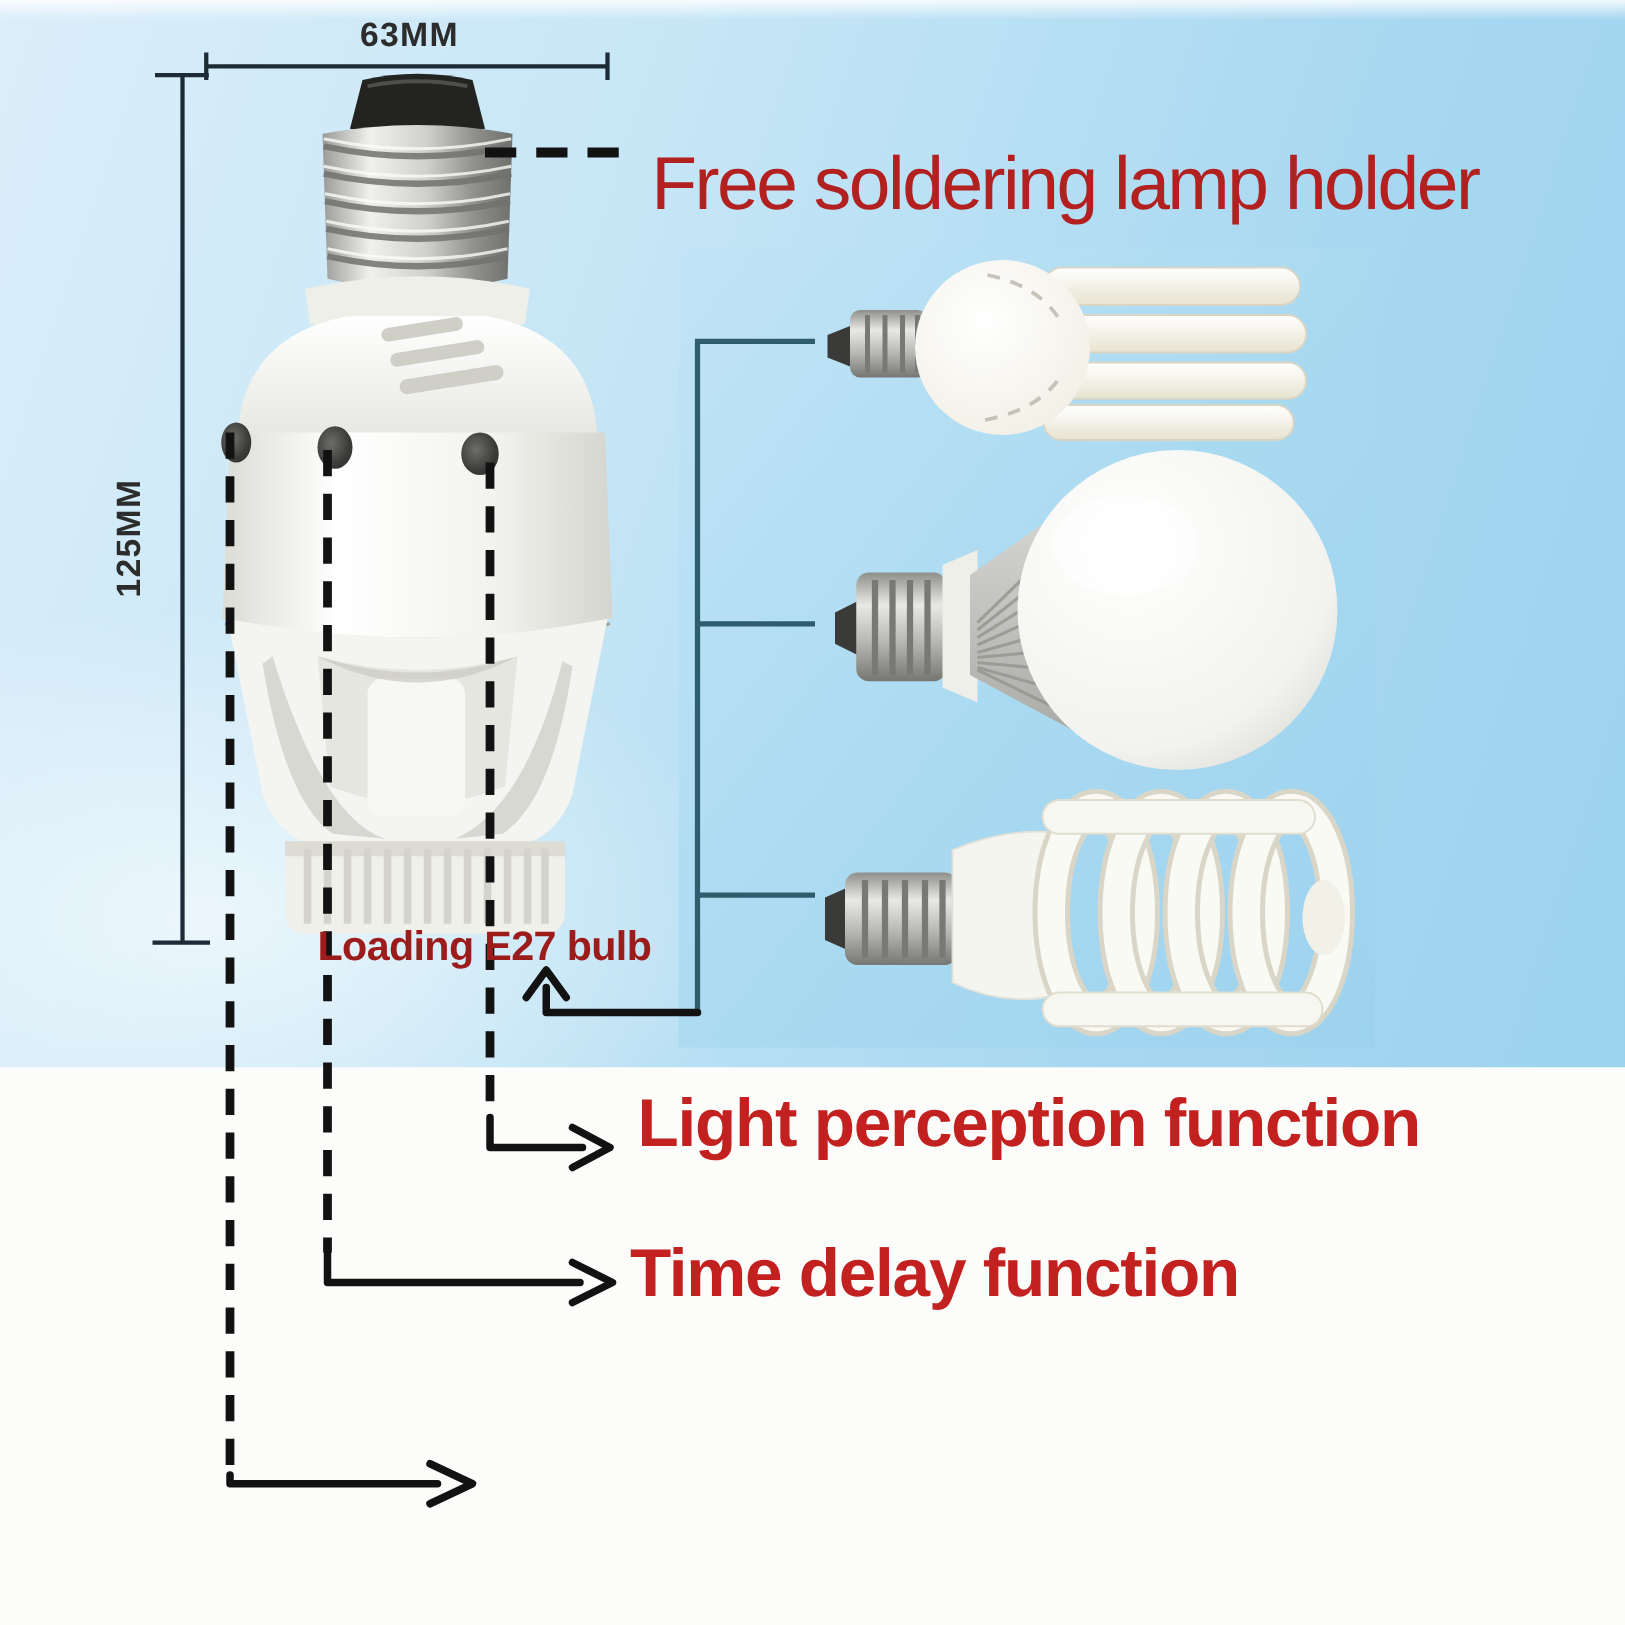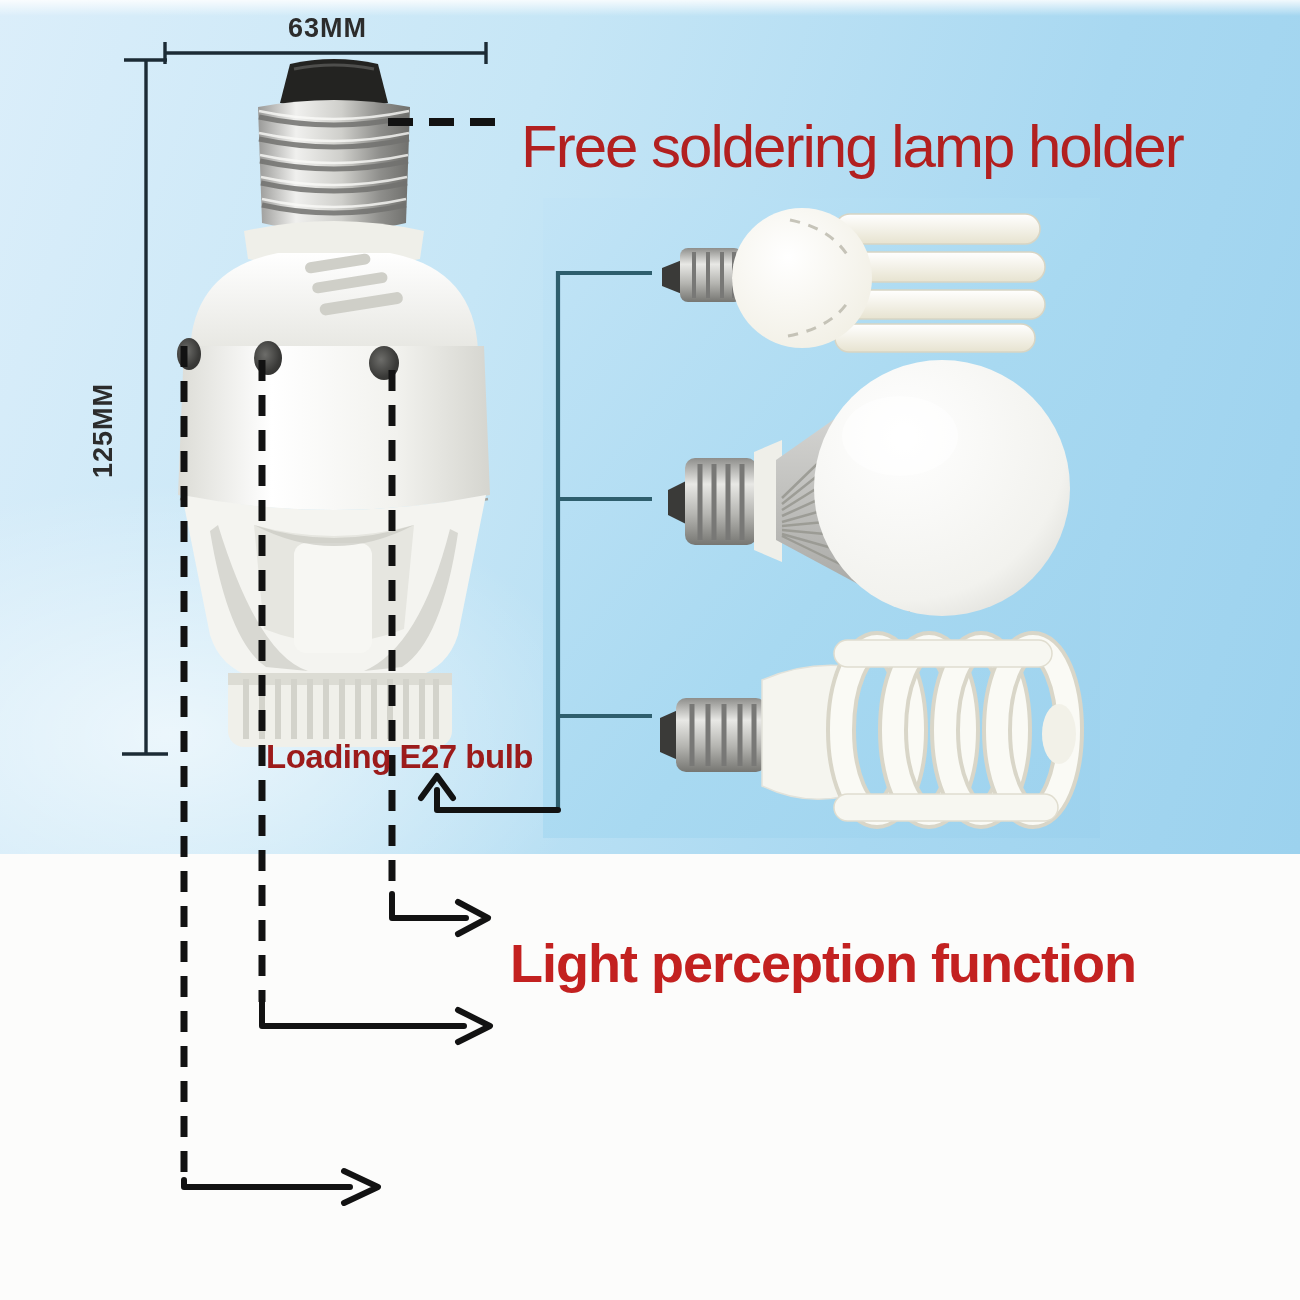--- a/index.html
+++ b/index.html
@@ -19,24 +19,24 @@
   #lower{
     left:0;top:854px;width:1300px;height:446px;background:#fcfcfb;
   }
   #bulb-panel{
     left:543px;top:198px;width:557px;height:640px;
     background:linear-gradient(128deg,#c2e4f6 0%,#a8d9f1 55%,#9dd2ee 100%);
   }
   .lbl{position:absolute;white-space:nowrap;}
   #t-title{left:506px;top:112px;font-size:60px;font-weight:400;letter-spacing:-2px;color:#b22020;margin-left:15px;}
   .feature{font-size:54px;font-weight:700;letter-spacing:-1px;color:#c32120;}
-  #t-light{left:510px;top:932px;}
+  #t-light{left:510px;top:868px;}
   #t-time{left:504px;top:988px;}
   #t-detect{left:390px;top:1152px;}
-  #t-loading{left:266px;top:738px;font-size:33px;font-weight:700;letter-spacing:-.5px;color:#9c1b1b;}
+  #t-loading{left:254px;top:738px;font-size:33px;font-weight:700;letter-spacing:-.5px;color:#9c1b1b;}
   #t-width{left:288px;top:13px;font-size:27px;font-weight:700;letter-spacing:1px;color:#2c2c2c;}
   #t-height{
     left:88px;top:383px;font-size:27px;font-weight:700;letter-spacing:1px;color:#2c2c2c;
     writing-mode:vertical-rl;transform:rotate(180deg);
   }
   svg{display:block;}
 </style>
 </head>
 <body>
 
@@ -223,14 +223,15 @@
       <path d="M558,810 H437 V790"></path>
       <polyline points="421,798 437,776 453,798"></polyline>
     </g>
   </svg>
 
   <div class="lbl" id="t-width">63MM</div>
   <div class="lbl" id="t-height">125MM</div>
   <div class="lbl" id="t-title">Free soldering lamp holder</div>
   <div class="lbl" id="t-loading">Loading E27 bulb</div>
   <div class="lbl feature" id="t-light">Light perception function</div>
+  <div class="lbl feature" id="t-time">Time delay function</div>
 
 </div>
 
 </body></html>

